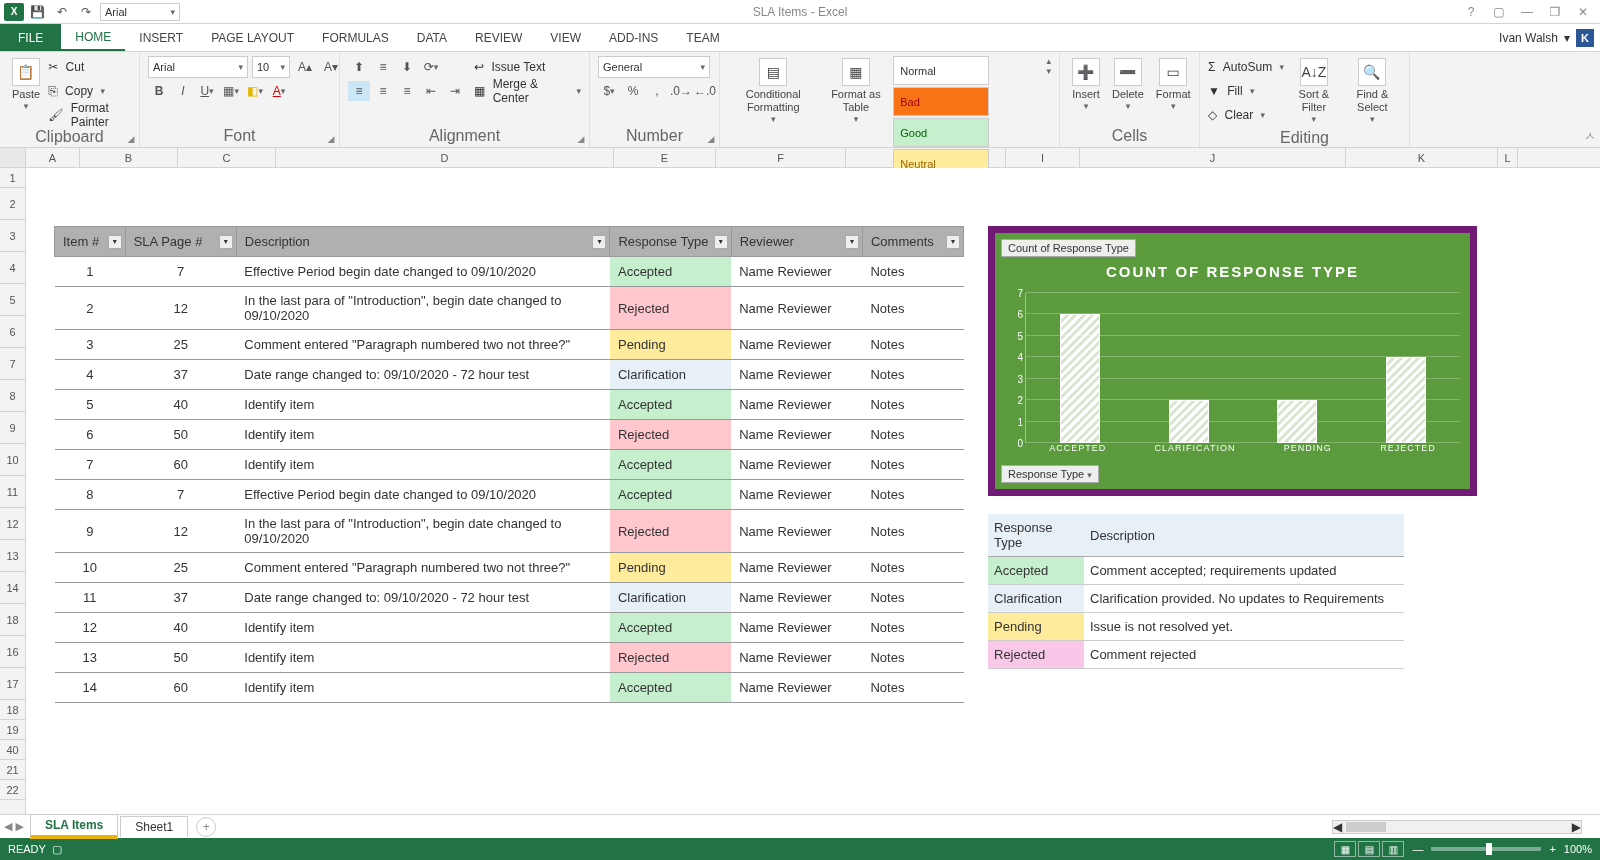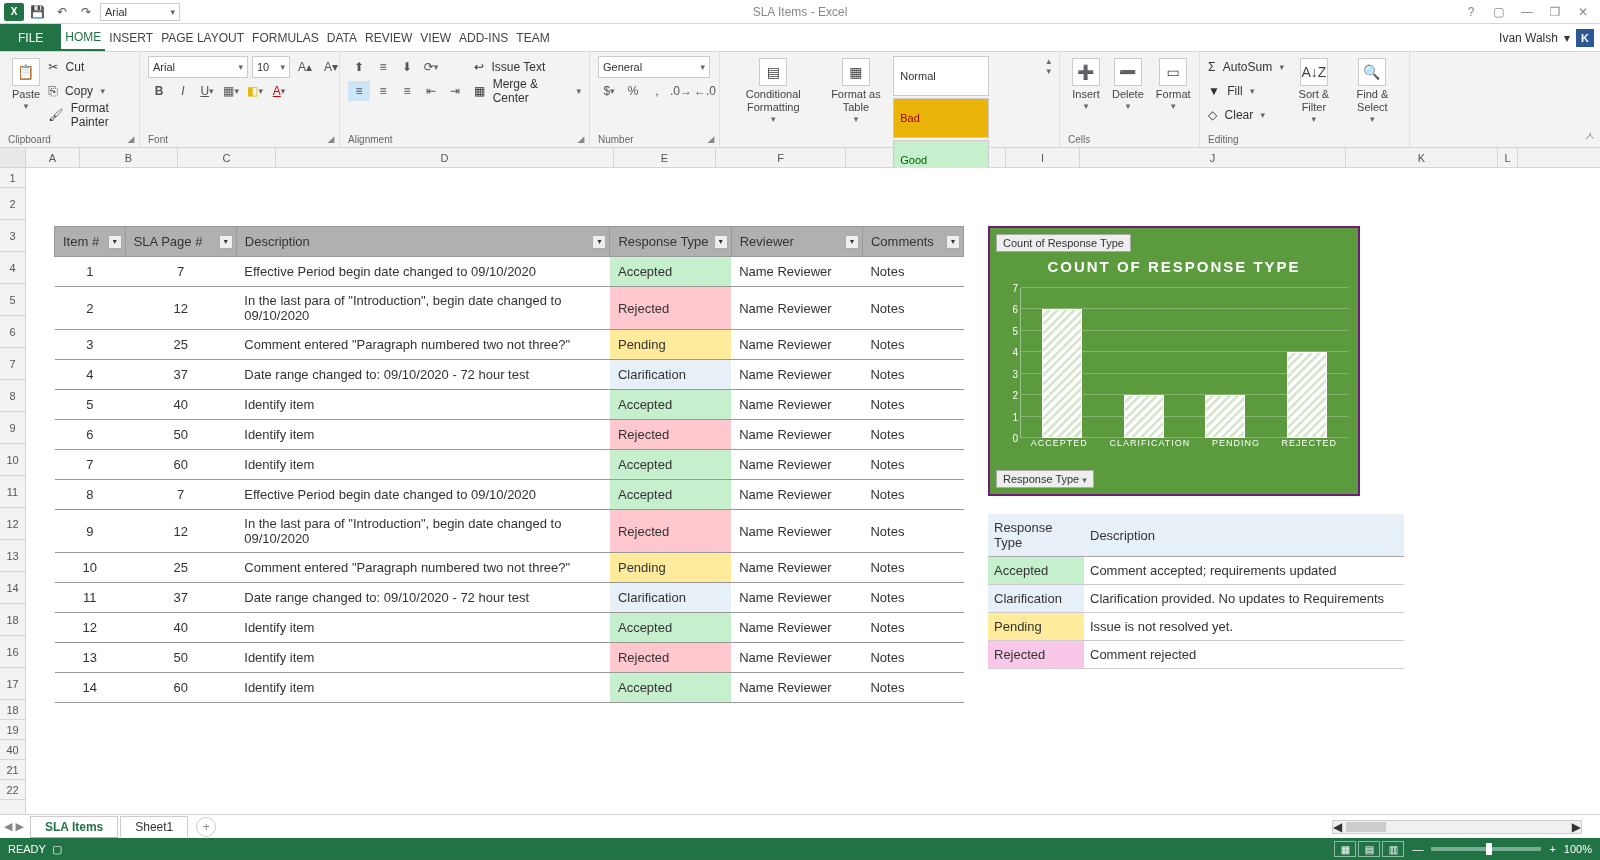--- a/index.html
+++ b/index.html
@@ -6,78 +6,78 @@
 body{background:#fff;font-size:12px;color:#333;overflow:hidden;width:1600px;height:860px;position:relative}
 .titlebar{height:24px;background:#fff;border-bottom:1px solid #d4d4d4;display:flex;align-items:center;position:relative}
 .titlebar .qat{display:flex;align-items:center;gap:4px;padding:0 4px}
 .xl-icon{width:20px;height:18px;background:#217346;color:#fff;font-size:10px;font-weight:bold;display:flex;align-items:center;justify-content:center;border-radius:2px}
 .qat-btn{width:20px;height:18px;display:flex;align-items:center;justify-content:center;color:#555;cursor:pointer}
 .qat-font{height:18px;border:1px solid #ccc;font-size:11px;padding:0 4px;width:80px;display:flex;align-items:center;justify-content:space-between;background:#fff}
 .title-center{position:absolute;left:50%;transform:translateX(-50%);color:#888;font-size:12px}
 .title-right{margin-left:auto;display:flex;align-items:center;gap:6px;padding-right:6px}
 .win-btn{width:22px;height:18px;display:flex;align-items:center;justify-content:center;color:#888;font-size:12px}
 .ribbon-tabs{height:28px;background:#fff;display:flex;align-items:stretch;padding-left:0;border-bottom:1px solid #d4d4d4;position:relative}
-.tab{padding:0 4px;display:flex;align-items:center;font-size:12px;color:#444;text-transform:uppercase;cursor:pointer}
+.tab{padding:0 14px;display:flex;align-items:center;font-size:12px;color:#444;text-transform:uppercase;cursor:pointer}
 .tab.file{background:#217346;color:#fff;padding:0 18px}
 .tab.active{color:#217346;border-bottom:2px solid #217346;font-weight:500}
 .user-area{margin-left:auto;display:flex;align-items:center;gap:6px;padding-right:6px;font-size:12px}
 .user-badge{width:18px;height:18px;background:#2b5797;color:#fff;display:flex;align-items:center;justify-content:center;font-size:11px;font-weight:bold}
 .ribbon{height:96px;background:#f3f3f3;border-bottom:1px solid #d4d4d4;display:flex;position:relative}
 .group{border-right:1px solid #e0e0e0;padding:4px 8px 2px;display:flex;flex-direction:column;justify-content:space-between;position:relative}
-.group-label{font-size:10px;color:#666;padding-top:2px}
+.group-label{text-align:center;font-size:16px;color:#666;padding-top:2px}
 .group-body{flex:1;display:flex;align-items:flex-start;gap:4px}
 .vbtn{display:flex;flex-direction:column;align-items:center;justify-content:center;padding:2px 4px;cursor:pointer;font-size:11px;color:#444;text-align:center;line-height:1.2}
 .vbtn .ico{width:28px;height:28px;border:1px solid #ccc;background:#fff;margin-bottom:2px;display:flex;align-items:center;justify-content:center;font-size:14px}
 .mini-row{display:flex;align-items:center;gap:2px;height:22px}
 .mini-btn{width:22px;height:20px;border:1px solid transparent;display:flex;align-items:center;justify-content:center;font-size:12px;color:#555;cursor:pointer}
 .combo{height:22px;border:1px solid #ccc;background:#fff;display:flex;align-items:center;padding:0 4px;font-size:11px;justify-content:space-between}
 .dd{font-size:9px;color:#666}
 .dlaunch{position:absolute;right:2px;bottom:2px;width:12px;height:12px;font-size:9px;color:#888;display:flex;align-items:center;justify-content:center}
 .styles-gallery{display:flex;flex-wrap:wrap;width:200px;gap:2px}
-.style-cell{width:96px;height:40px;border:1px solid #ccc;display:flex;align-items:center;padding:0 6px;font-size:11px}
+.style-cell{width:96px;height:29px;border:1px solid #ccc;display:flex;align-items:center;padding:0 6px;font-size:11px}
 .ribbon-collapse{position:absolute;right:4px;bottom:2px;font-size:12px;color:#888}
 .col-headers{height:20px;background:#f3f3f3;border-bottom:1px solid #d4d4d4;display:flex}
 .row-hdr-space{width:26px;border-right:1px solid #d4d4d4;background:#e8e8e8}
 .col-hdr{border-right:1px solid #d4d4d4;text-align:center;font-size:11px;color:#555;line-height:20px}
 .sheet-area{display:flex;height:calc(860px - 24px - 28px - 96px - 20px - 24px - 22px);position:relative}
 .row-headers{width:26px;background:#f3f3f3;border-right:1px solid #d4d4d4}
 .row-hdr{height:20px;border-bottom:1px solid #d4d4d4;font-size:11px;color:#555;text-align:center;line-height:20px}
 .row-hdr.tall{height:32px;line-height:32px}
 .grid{flex:1;position:relative;background:#fff;overflow:hidden}
 .doc-title{position:absolute;left:28px;top:14px;font-size:26px;color:#2a6099;font-family:Arial}
 .data-table{position:absolute;left:28px;top:58px;width:910px;border-collapse:collapse;font-family:Arial;font-size:13px}
 .data-table th{background:#b0b0b0;border:1px solid #999;text-align:left;padding:6px 8px;font-weight:normal;position:relative;height:30px}
 .data-table th .fdd{position:absolute;right:3px;top:50%;transform:translateY(-50%);width:14px;height:14px;background:#eee;border:1px solid #aaa;font-size:8px;display:flex;align-items:center;justify-content:center}
 .data-table td{border-bottom:1px solid #999;padding:6px 8px;height:30px}
 .rt-accepted{background:#c6efce}
 .rt-rejected{background:#ffc7ce}
 .rt-pending{background:#ffeb9c}
 .rt-clarification{background:#e7eff7}
-.chart-box{position:absolute;left:962px;top:58px;width:372px;height:270px;background:#5b9b3e;border:2px solid #701a75}
+.chart-box{position:absolute;left:962px;top:58px;width:489px;height:270px;background:#5b9b3e;border:7px solid #701a75}
 .chart-tag{position:absolute;left:6px;top:6px;background:#eee;border:1px solid #aaa;padding:2px 6px;font-size:11px}
 .chart-title{text-align:center;color:#fff;font-size:15px;letter-spacing:2px;padding-top:30px;font-weight:bold}
 .chart-plot{position:absolute;left:10px;top:60px;right:10px;height:170px}
 .chart-axis{position:absolute;left:0;top:0;bottom:20px;width:20px;color:#fff;font-size:10px}
 .chart-axis div{position:absolute;right:2px}
 .chart-bars{position:absolute;left:20px;right:0;top:0;bottom:20px;display:flex;justify-content:space-around;align-items:flex-end;border-left:1px solid rgba(255,255,255,.4)}
 .chart-bars .gl{position:absolute;left:0;right:0;border-top:1px solid rgba(255,255,255,.25)}
 .bar{width:40px;background:repeating-linear-gradient(135deg,#fff,#fff 3px,#d8e6cf 3px,#d8e6cf 6px);border:1px solid #fff}
 .chart-cats{position:absolute;left:20px;right:0;bottom:0;height:20px;display:flex;justify-content:space-around;color:#fff;font-size:9px;letter-spacing:1px}
 .chart-tag2{position:absolute;left:6px;bottom:6px;background:#eee;border:1px solid #aaa;padding:2px 6px;font-size:11px}
 .legend-table{position:absolute;left:962px;top:346px;width:416px;border-collapse:collapse;font-family:Arial;font-size:13px}
 .legend-table th{background:#e7eff7;border-bottom:1px solid #aaa;text-align:left;padding:6px;font-weight:normal}
 .legend-table td{border-bottom:1px solid #ccc;padding:6px}
 .lg-accepted{background:#c6efce}
 .lg-clar{background:#e7eff7}
 .lg-pending{background:#ffeb9c}
 .lg-rejected{background:#f9c7e8}
 .sheet-tabs{height:24px;background:#fff;border-top:1px solid #d4d4d4;display:flex;align-items:center;padding-left:30px;position:relative}
 .stab-nav{position:absolute;left:4px;display:flex;gap:2px;color:#888;font-size:11px}
 .stab{padding:3px 14px;border:1px solid #ccc;border-bottom:none;font-size:12px;background:#fff;margin-right:2px;cursor:pointer}
-.stab.active{border-bottom:1px solid #eab308;font-weight:bold;color:#217346}
+.stab.active{border-bottom:4px solid #eab308;font-weight:bold;color:#217346}
 .stab-add{width:20px;height:20px;border:1px solid #ccc;border-radius:50%;display:flex;align-items:center;justify-content:center;margin-left:6px;font-size:12px;color:#888}
 .hscroll{position:absolute;right:18px;width:250px;height:14px;background:#f0f0f0;border:1px solid #ccc;display:flex;align-items:center}
 .hscroll .thumb{width:40px;height:10px;background:#ccc;margin-left:4px}
 .statusbar{height:22px;background:#217346;color:#fff;display:flex;align-items:center;font-size:11px;padding:0 8px;justify-content:space-between}
 .sb-right{display:flex;align-items:center;gap:8px}
 .view-btns{display:flex;gap:2px}
 .vb{width:22px;height:16px;border:1px solid rgba(255,255,255,.5);display:flex;align-items:center;justify-content:center;font-size:10px}
 .zoom-slider{width:110px;height:4px;background:rgba(255,255,255,.4);position:relative}
 .zoom-slider .zt{position:absolute;left:50%;top:-4px;width:6px;height:12px;background:#fff}
 </style>
@@ -230,21 +230,21 @@
           <span>Conditional Formatting</span>
           <span class="dd">▾</span>
         </div>
       <div class="vbtn">
           <div class="ico">▦</div>
           <span>Format as Table</span>
           <span class="dd">▾</span>
         </div>
       <div class="styles-gallery">
         <div class="style-cell" style="background:#fff">Normal</div>
-        <div class="style-cell" style="background:#eab308;color:#9c0006">Bad</div>
+        <div class="style-cell" style="background:#f97316;color:#9c0006">Bad</div>
         <div class="style-cell" style="background:#c6efce;color:#006100">Good</div>
         <div class="style-cell" style="background:#ffeb9c;color:#9c6500">Neutral</div>
       </div>
       <div style="display:flex;flex-direction:column;justify-content:center">
           <span class="dd">▴</span>
           <span class="dd">▾</span>
         </div>
     </div>
     <div class="group-label">Styles</div>
   </div>

